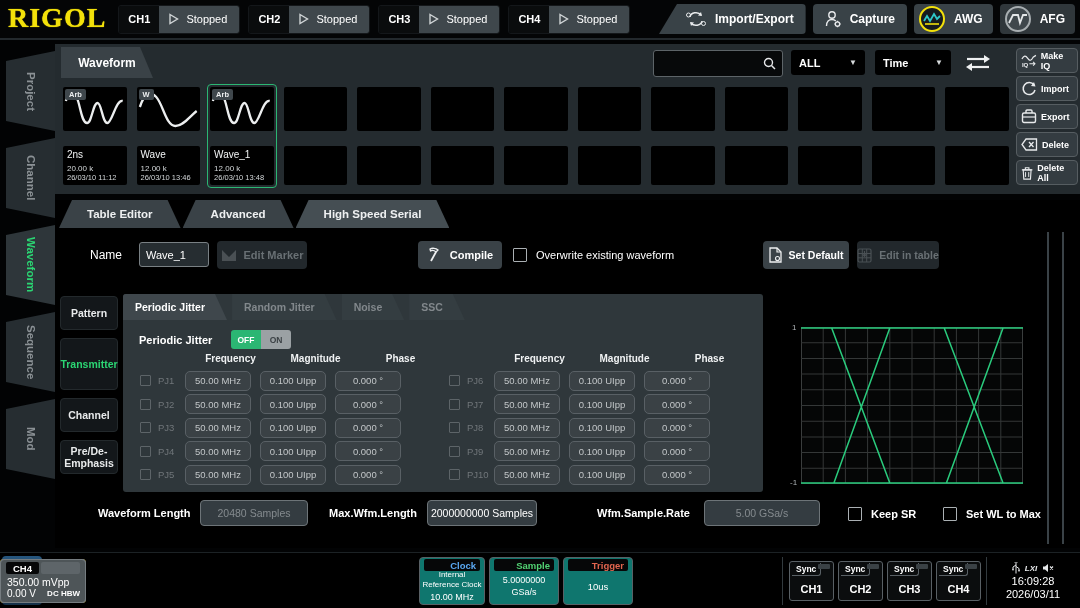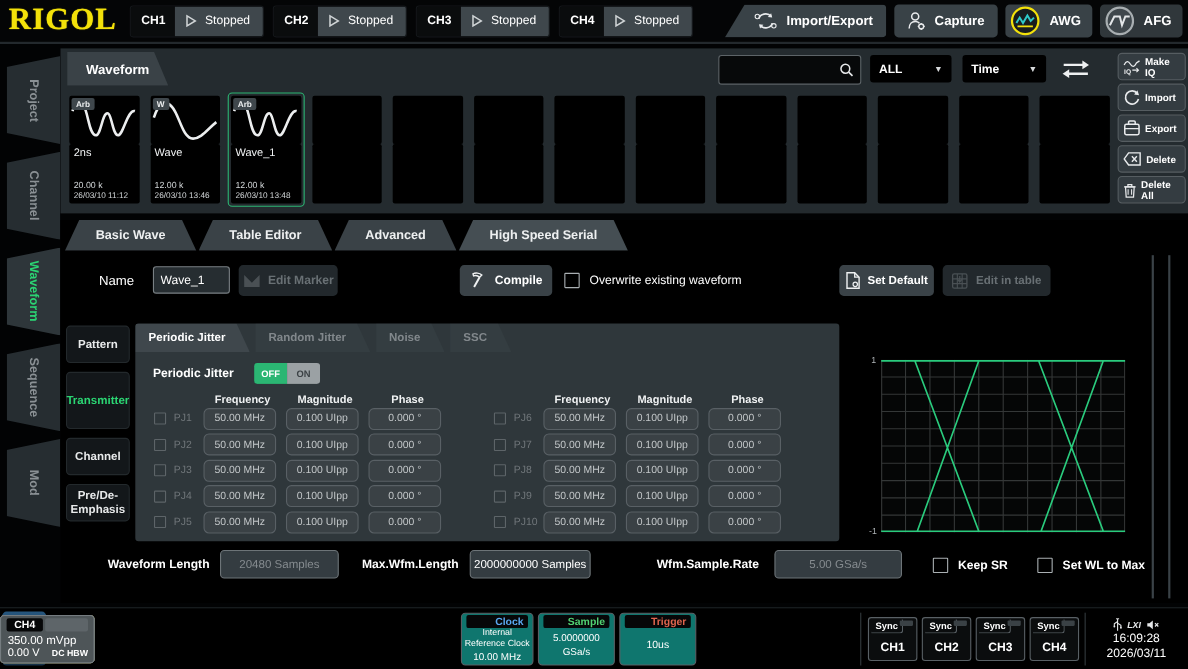--- a/index.html
+++ b/index.html
@@ -42,21 +42,21 @@
     padding:0 8px;font-size:11px;box-sizing:border-box;font-weight:bold;}
   .dd .arr{margin-left:auto;font-size:8px;color:#d7dadc;}
   .dd1{left:736px;width:74px;}
   .dd2{left:820px;width:76px;}
   .swap{position:absolute;left:905px;top:6px;width:36px;height:26px;display:flex;align-items:center;justify-content:center;}
   .wactions{position:absolute;left:961px;top:4px;width:62px;display:flex;flex-direction:column;gap:3px;}
   .wbtn{height:25px;background:#343c41;border:1px solid #565d61;border-radius:4px;display:flex;align-items:center;
     gap:4px;padding:0 4px;font-size:9px;font-weight:bold;box-sizing:border-box;}
   .grid{position:absolute;left:5px;top:40px;width:952px;height:104px;display:grid;
     grid-template-columns:repeat(13,1fr);gap:4px;}
-  .card{display:flex;flex-direction:column;gap:0;border:1px solid transparent;border-radius:4px;padding:2px;position:relative;}
+  .card{display:flex;flex-direction:column;gap:15px;border:1px solid transparent;border-radius:4px;padding:2px;position:relative;}
   .card.selected{border-color:#2bb673;}
   .cimg{height:44px;background:#000;border-radius:2px;position:relative;overflow:hidden;}
   .ctxt{flex:1;background:#000;border-radius:2px;padding:3px 4px;display:flex;flex-direction:column;overflow:hidden;}
   .cname{font-size:10px;color:#f2f4f5;}
   .csize{font-size:8px;color:#d3d7d9;margin-top:auto;}
   .cdate{font-size:7.5px;color:#d3d7d9;white-space:nowrap;}
   .badge{position:absolute;left:2px;top:2px;background:#3f474c;color:#eceeef;font-size:7.5px;font-weight:bold;
     padding:1px 4px;border-radius:2px;z-index:2;}
   .card.shape-sine .arb-path{display:none}
   .card.shape-arb .sine-path{display:none}
@@ -88,21 +88,21 @@
     display:flex;align-items:center;font-size:10.5px;font-weight:bold;color:#82888c;padding:0 22px 0 12px;}
   .jtab.active{background:#3f474c;color:#fff;clip-path:polygon(0 0,calc(100% - 12px) 0,100% 100%,0 100%);border-radius:3px 0 0 0;}
   .jtoggle{display:flex;align-items:center;margin:10px 0 4px 16px;}
   .jtoggle .tlabel{font-size:11px;font-weight:bold;width:88px;}
   .switch{display:flex;border-radius:3px;overflow:hidden;margin-left:4px;}
   .sw{width:30px;height:19px;display:flex;align-items:center;justify-content:center;font-size:8.5px;font-weight:bold;}
   .sw.off{background:#2bb673;color:#fff;}
   .sw.on{background:#9ba1a4;color:#3c4246;}
   .jtables{display:flex;margin-left:14px;margin-top:2px;gap:26px;}
   .jgroup{width:283px;}
-  .jhead{display:flex;height:16px;align-items:flex-end;}
+  .jhead{display:flex;height:16px;align-items:flex-start;gap:10px;}
   .jhead .sp{width:46px;flex:none;}
   .jhead span{width:75px;text-align:center;font-size:10px;font-weight:bold;color:#f0f2f3;flex:none;}
   .jrow{display:flex;align-items:center;height:23.5px;}
   .jchk{width:9px;height:9px;border:1px solid #5d6468;border-radius:1px;margin-left:3px;flex:none;}
   .jlabel{width:27px;color:#70767a;font-size:9.5px;margin-left:7px;flex:none;}
   .jfield{width:64px;height:18px;background:#3a4145;border:1px solid #596065;border-radius:5px;color:#c3c7c9;
     font-size:9.5px;display:flex;align-items:center;justify-content:center;margin-right:9px;flex:none;}
 
   .eye{position:absolute;left:735px;top:122px;width:236px;height:166px;}
   .eye .ylab{position:absolute;font-size:8px;color:#aeb3b6;}
@@ -468,23 +468,20 @@
             <span class="cname"></span>
             <span class="csize"></span>
             <span class="cdate"></span>
           </div>
         </div>
     </div>
   </div>
 
   <div class="editor">
     <div class="etabs">
-      <div class="etab">
-          <span>Basic Wave</span>
-        </div>
         <div class="etab">
           <span>Table Editor</span>
         </div>
         <div class="etab">
           <span>Advanced</span>
         </div>
         <div class="etab active">
           <span>High Speed Serial</span>
         </div>
     </div>
@@ -515,21 +512,21 @@
     </div>
 
     <div class="btn" style="left:708px;top:41px;width:86px;height:28px;font-size:10.5px;">
       <svg width="13" height="16" viewBox="0 0 13 16">
         <path d="M1,1 H8 L12,5 V15 H1 Z" fill="none" stroke="#eef0f1" stroke-width="1.3"></path>
         <path d="M8,1 V5 H12" fill="none" stroke="#eef0f1" stroke-width="1.2"></path>
         <circle cx="8.5" cy="11.5" r="2" fill="none" stroke="#eef0f1" stroke-width="1.1"></circle>
       </svg>
       <span>Set Default</span>
     </div>
-    <div class="btn disabled" style="left:802px;top:41px;width:98px;height:28px;font-size:10.5px;">
+    <div class="btn disabled" style="left:802px;top:41px;width:82px;height:28px;font-size:10.5px;">
       <svg width="15" height="15" viewBox="0 0 15 15">
         <rect x="1" y="1" width="13" height="13" rx="1.5" fill="none" stroke="#6b7276" stroke-width="1.2"></rect>
         <path d="M1,5.5 H14 M1,9.8 H14 M5.3,1 V14 M9.7,1 V14" stroke="#6b7276" stroke-width="1"></path>
         <path d="M7.5,3 V8 M5.5,6 L7.5,8.4 L9.5,6" stroke="#6b7276" stroke-width="1.1" fill="none"></path>
       </svg>
       <span>Edit in table</span>
     </div>
 
     <div class="sbtns">
       <div class="sbtn">

